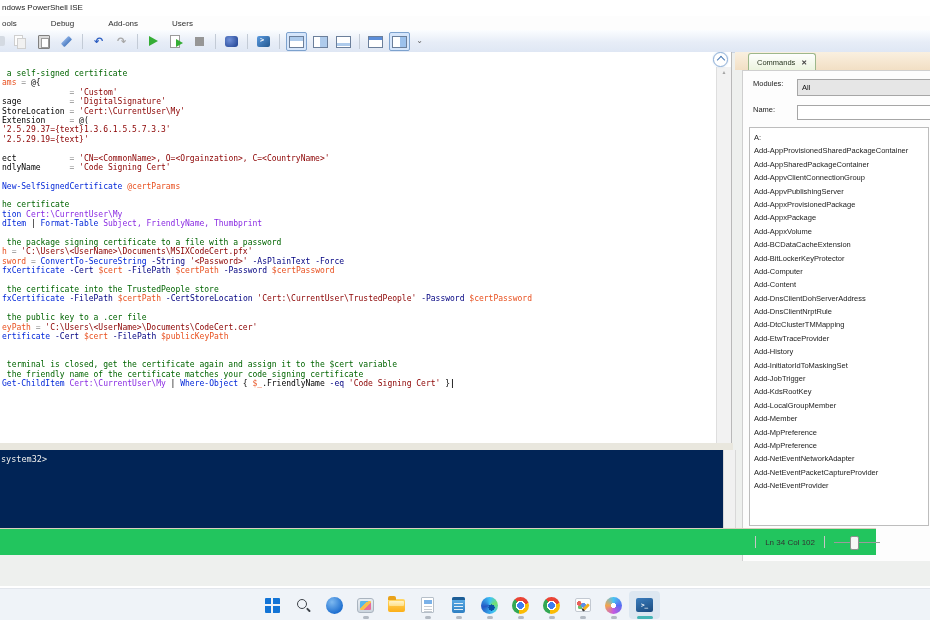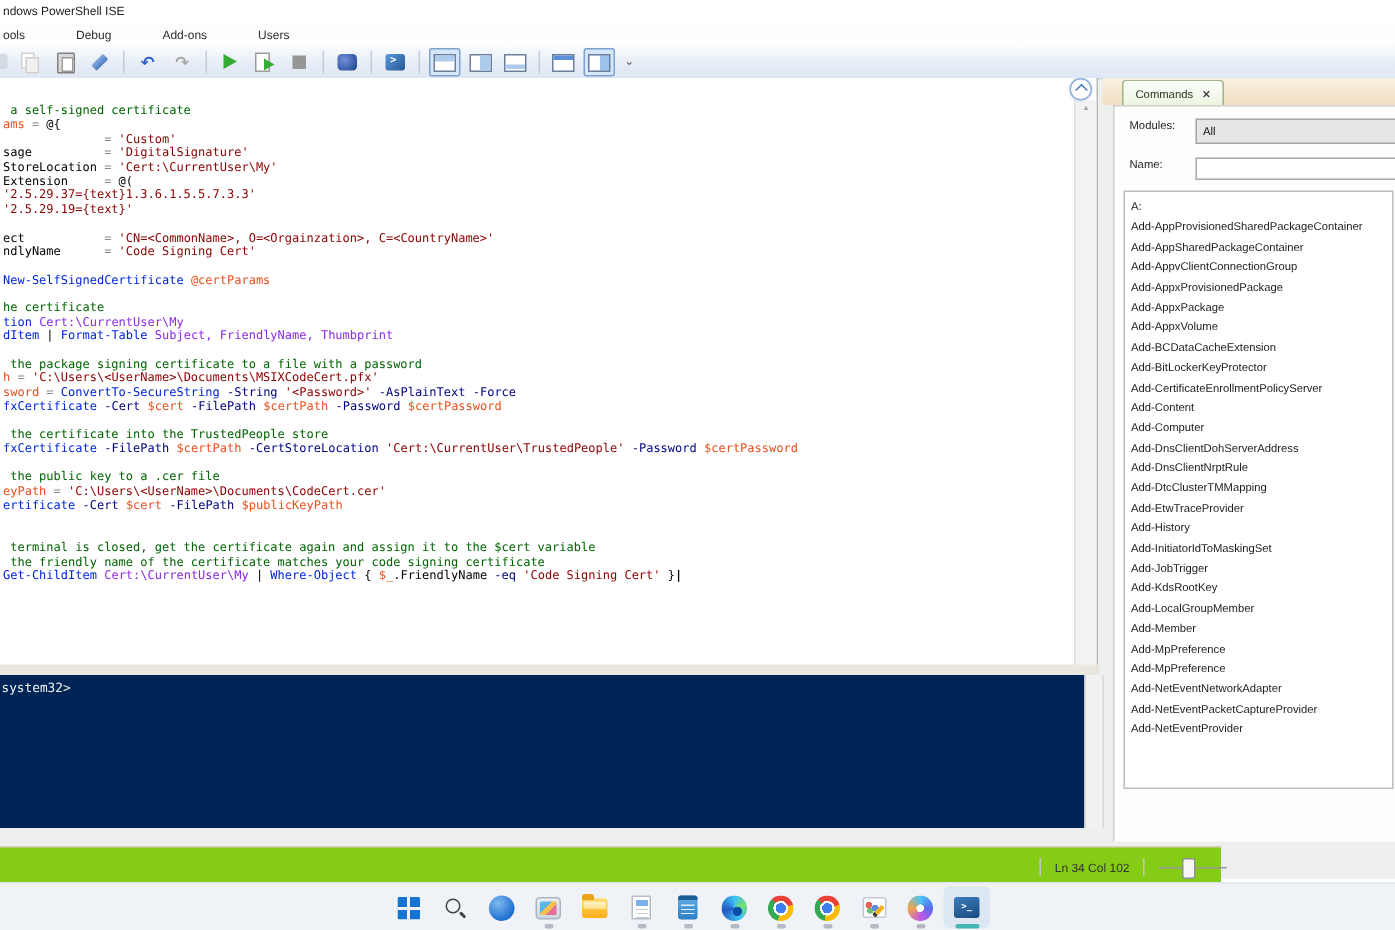--- a/index.html
+++ b/index.html
@@ -100,21 +100,21 @@
   #modules-row{top:8px;right:0}
   #name-row{top:34px;right:0}
   .dropdown{flex:1;height:15px;background:#e6e6e6;border:1px solid #a6a6a6;display:flex;
             align-items:center;padding-left:4px;font-size:7.5px;color:#111}
   #name-input{flex:1;height:13px;border:1px solid #a6a6a6;background:#fff;font-size:7.5px;padding:0 3px}
   #cmd-list{position:absolute;left:6px;top:56px;width:180px;height:399px;background:#fff;
             border:1px solid #bdbdbd;overflow:hidden;padding-top:3px;box-sizing:border-box}
   .cmd-item{height:13.4px;line-height:13.4px;padding-left:4px;font-size:7.5px;color:#1c1c1c;white-space:nowrap}
 
   
-  #statusbar{position:absolute;left:0;top:564px;width:814px;height:26px;background:#84cc16;
+  #statusbar{position:absolute;left:0;top:528px;width:876px;height:26px;background:#22c55e;
              border-top:1px solid #d9d0bd;display:flex;align-items:center;justify-content:flex-end;
              font-size:8px;color:#333}
   .sb-sep{width:1px;height:12px;background:#c6c6c6;margin:0 9px}
   #zoom-slider{width:46px;height:14px;position:relative;margin-right:-4px}
   #zoom-slider .track{position:absolute;left:0;right:0;top:6.5px;height:1.5px;background:#9b9b9b}
   #zoom-slider .thumb{position:absolute;left:16px;top:1px;width:7px;height:12px;background:#f6f6f6;
              border:1px solid #8f8f8f;border-radius:2px}
 
   
   #taskbar{position:absolute;left:0;top:588px;width:930px;height:32px;background:#eff3f8;
@@ -246,28 +246,28 @@
     </div>
     <div class="cp-row" id="name-row">
       <label>Name:</label>
       <input id="name-input" value="" style="">
     </div>
     <div id="cmd-list">
         <div class="cmd-item">A:</div>
         <div class="cmd-item">Add-AppProvisionedSharedPackageContainer</div>
         <div class="cmd-item">Add-AppSharedPackageContainer</div>
         <div class="cmd-item">Add-AppvClientConnectionGroup</div>
+        <div class="cmd-item">Add-AppvPublishingServer</div>
         <div class="cmd-item">Add-AppxProvisionedPackage</div>
         <div class="cmd-item">Add-AppxPackage</div>
         <div class="cmd-item">Add-AppxVolume</div>
         <div class="cmd-item">Add-BCDataCacheExtension</div>
         <div class="cmd-item">Add-BitLockerKeyProtector</div>
-        <div class="cmd-item">Add-CertificateEnrollmentPolicyServer</div>
+        <div class="cmd-item">Add-Computer</div>
         <div class="cmd-item">Add-Content</div>
-        <div class="cmd-item">Add-Computer</div>
         <div class="cmd-item">Add-DnsClientDohServerAddress</div>
         <div class="cmd-item">Add-DnsClientNrptRule</div>
         <div class="cmd-item">Add-DtcClusterTMMapping</div>
         <div class="cmd-item">Add-EtwTraceProvider</div>
         <div class="cmd-item">Add-History</div>
         <div class="cmd-item">Add-InitiatorIdToMaskingSet</div>
         <div class="cmd-item">Add-JobTrigger</div>
         <div class="cmd-item">Add-KdsRootKey</div>
         <div class="cmd-item">Add-LocalGroupMember</div>
         <div class="cmd-item">Add-Member</div>

